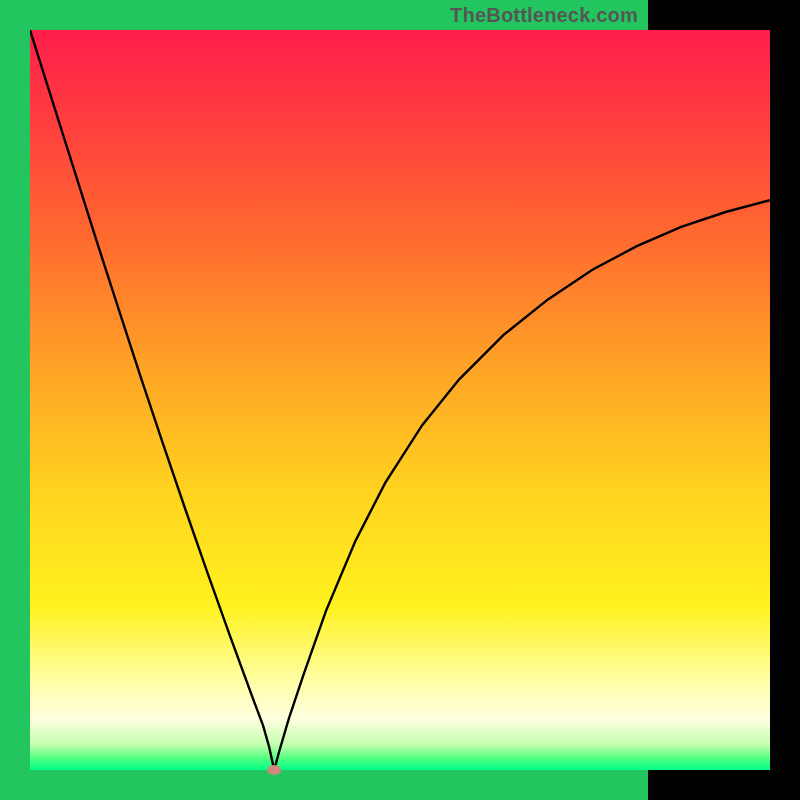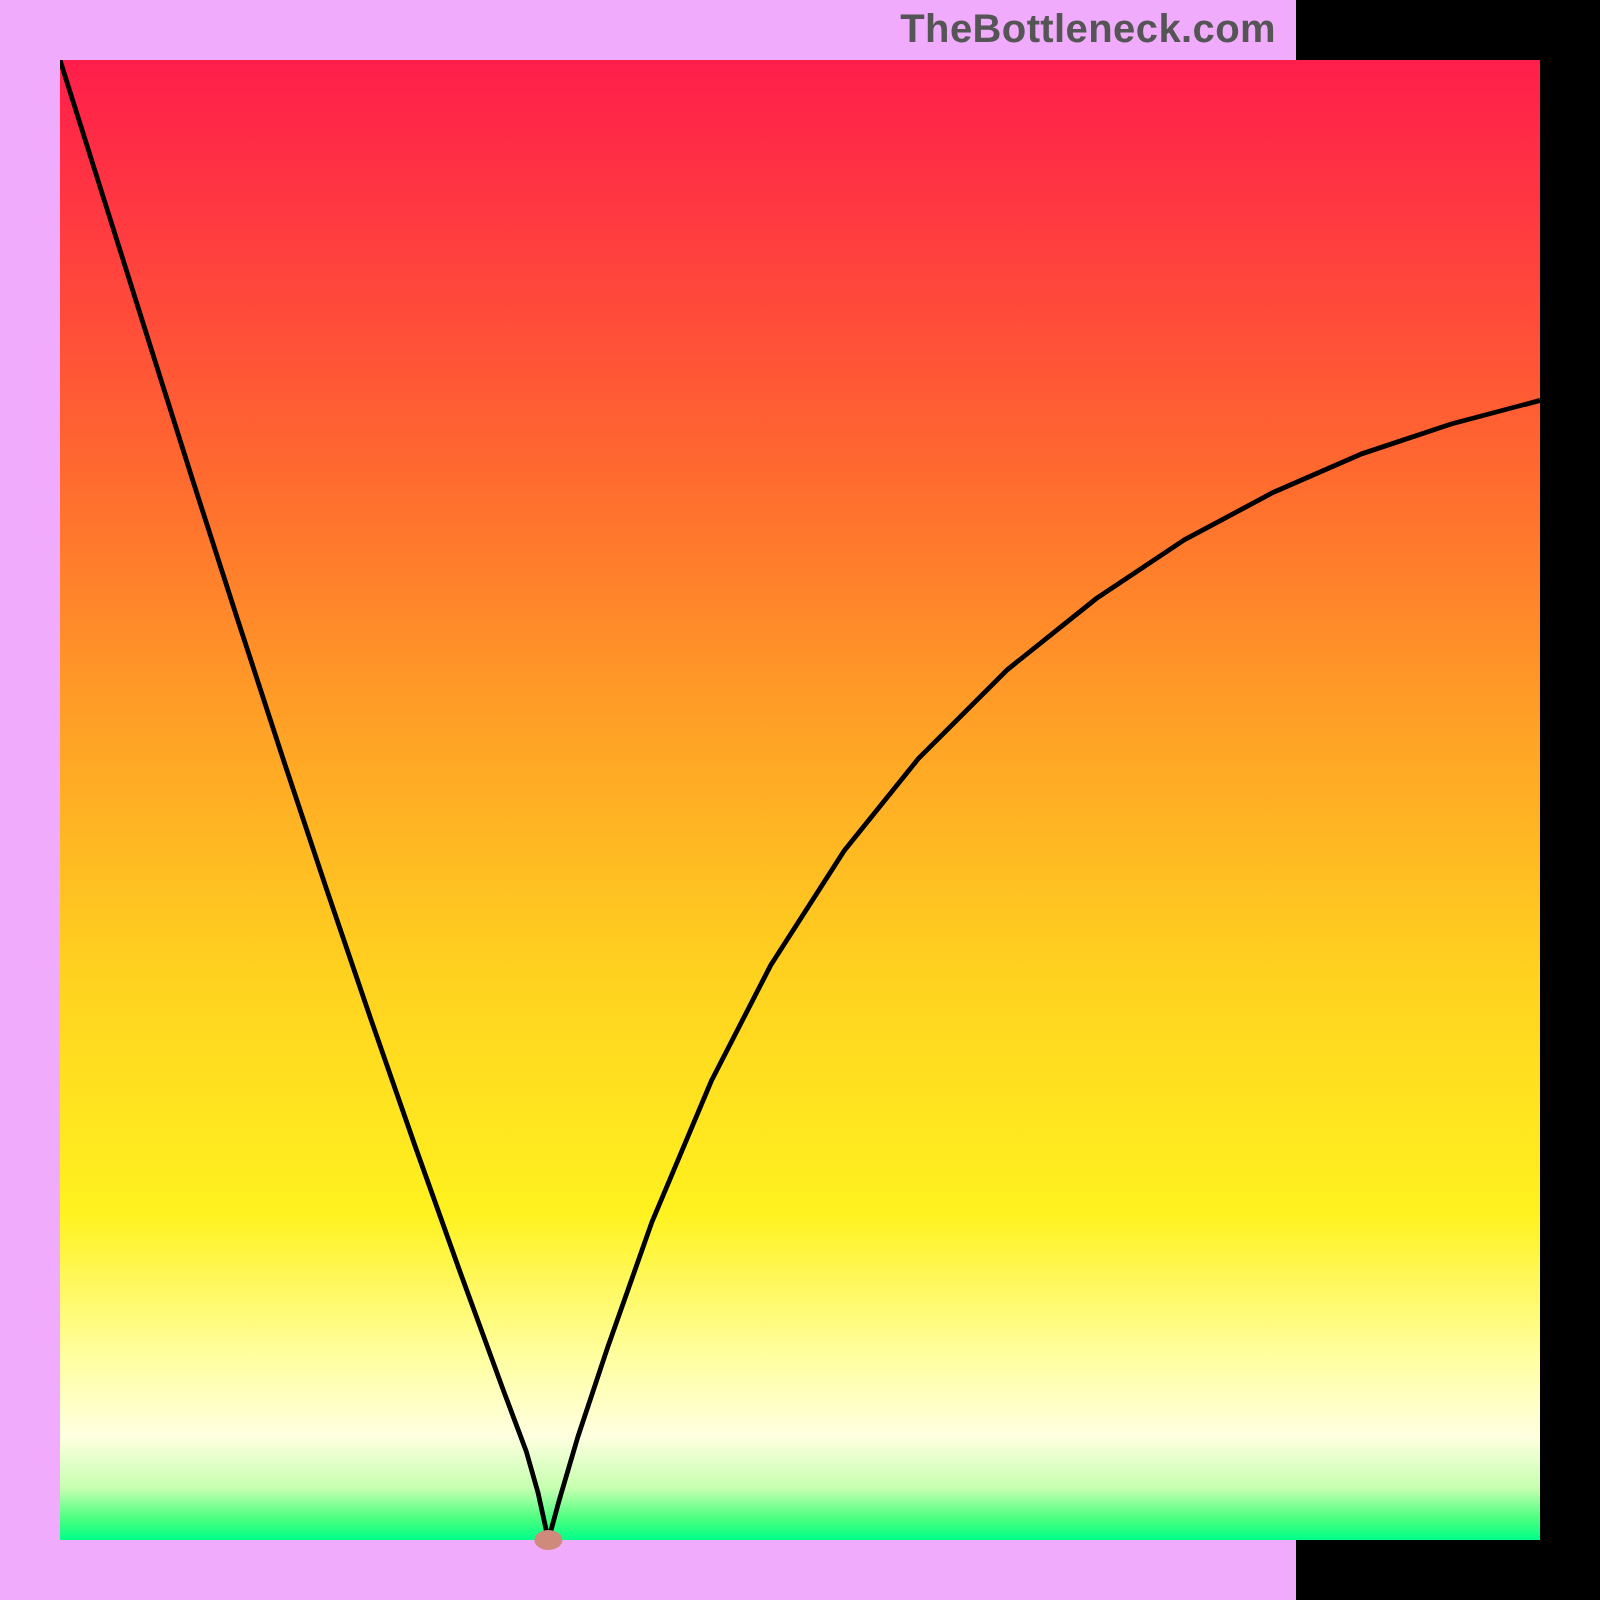--- a/index.html
+++ b/index.html
@@ -8,21 +8,21 @@
     width: 800px;
     height: 800px;
     background: #000;
     font-family: Arial, Helvetica, sans-serif;
     overflow: hidden;
   }
   .frame {
     position: relative;
     width: 648px;
     height: 800px;
-    background: #f0abfc;
+    background: #22c55e;
   }
   .watermark {
     position: absolute;
     top: 4px;
     right: 10px;
     color: #555;
     font-size: 20px;
     font-weight: 600;
     letter-spacing: 0.2px;
     user-select: none;

